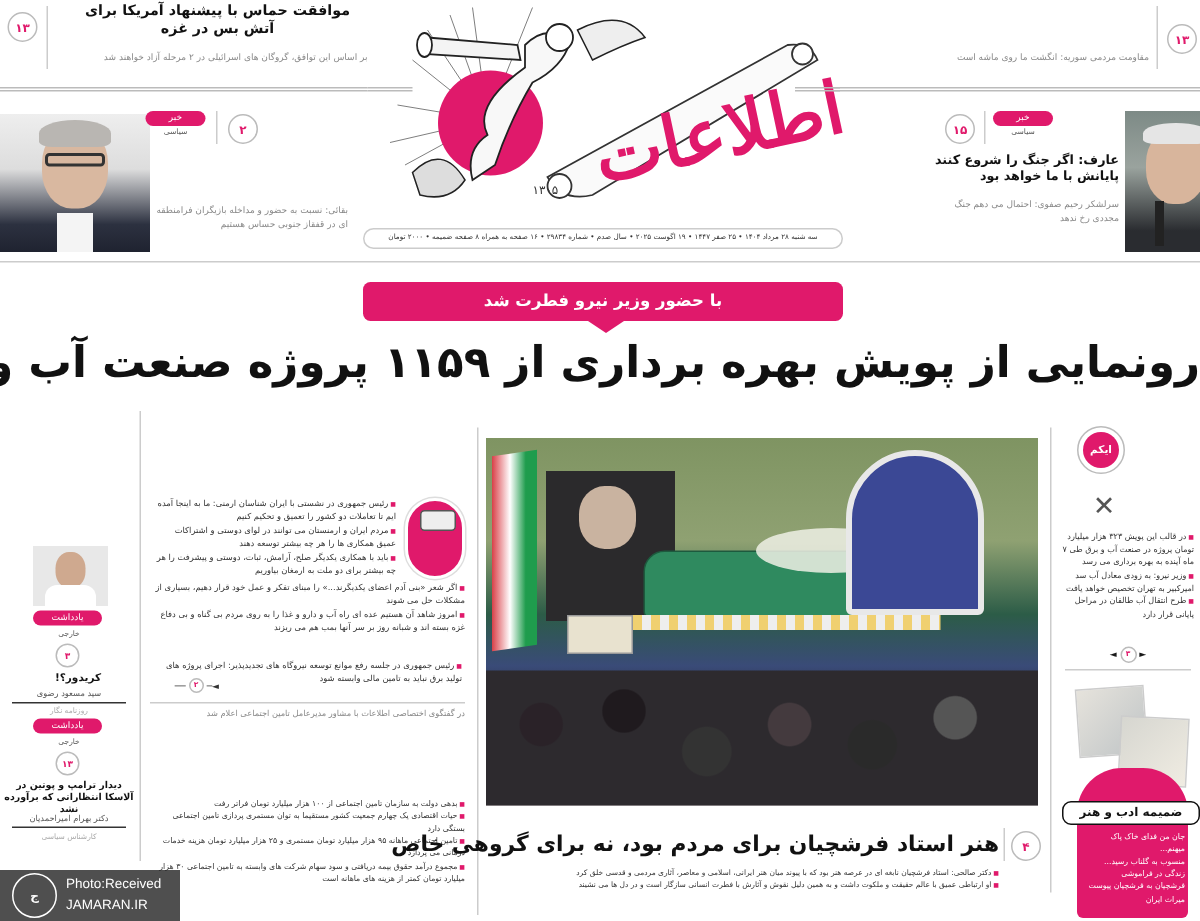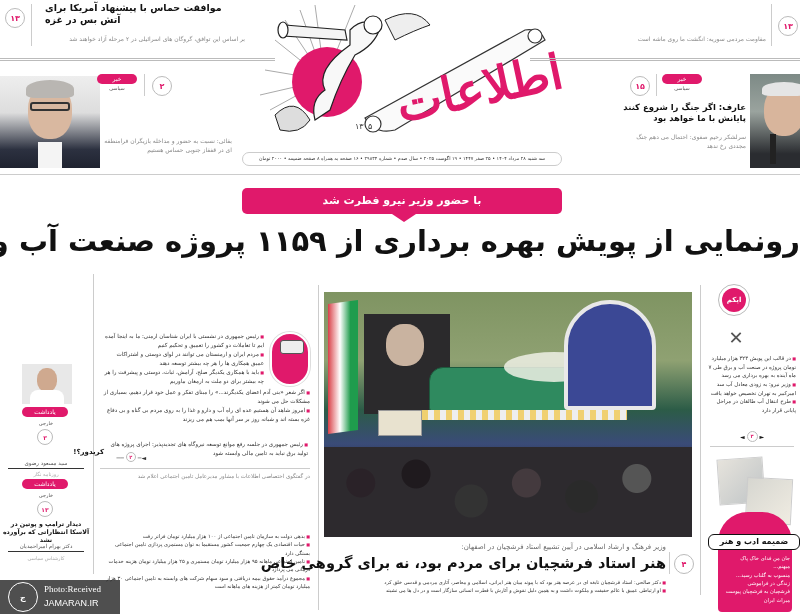--- a/index.html
+++ b/index.html
@@ -17,21 +17,21 @@
 .cat{font-size:5px;color:#555;text-align:center}
 .photo{background:#bbb;overflow:hidden;position:absolute}
 .bullet::before{content:"■ ";color:#e0196b;font-size:4px}
 </style>
 </head>
 <body>
 
 <div class="abs" style="left:5px;top:2px;width:240px;height:48px">
   <div class="abs num" style="left:0;top:6px">۱۳</div>
   <div class="abs vline" style="left:26px;top:2px;height:42px"></div>
-  <div class="abs ttl" style="right:0;top:0;width:200px;font-size:9.5px;text-align:left">موافقت حماس با پیشنهاد آمریکا برای آتش بس در غزه</div>
+  <div class="abs ttl" style="right:0;top:0;width:200px;font-size:9.5px;text-align:center">موافقت حماس با پیشنهاد آمریکا برای آتش بس در غزه</div>
   <div class="abs sub" style="right:0;top:32px;width:210px;font-size:6px">بر اساس این توافق، گروگان های اسرائیلی در ۲ مرحله آزاد خواهند شد</div>
 </div>
 <div class="abs dbl" style="left:0;top:58px;width:245px"></div>
 
 <div class="abs" style="left:560px;top:2px;width:238px;height:48px">
   <div class="abs num" style="right:0;top:14px">۱۳</div>
   <div class="abs vline" style="right:26px;top:2px;height:42px"></div>
   <div class="abs sub" style="right:32px;top:32px;width:200px;font-size:6px">مقاومت مردمی سوریه: انگشت ما روی ماشه است</div>
 </div>
 <div class="abs dbl" style="left:555px;top:58px;width:245px"></div>
@@ -108,21 +108,21 @@
 
   <div class="photo" style="left:22px;top:90px;width:50px;height:40px;background:#e8e8e8">
     <div class="abs" style="left:15px;top:4px;width:20px;height:24px;border-radius:45%;background:#cfa98f"></div>
     <div class="abs" style="left:8px;top:26px;width:34px;height:14px;background:#fff;border-radius:8px 8px 0 0"></div>
   </div>
 
   <div class="abs" style="left:0;top:133px;width:92px;height:90px">
     <div class="abs pill" style="left:22px;top:0;width:46px">یادداشت</div>
     <div class="abs cat" style="left:0;top:13px;width:92px">خارجی</div>
     <div class="abs num" style="left:37px;top:22px;width:16px;height:16px;font-size:6px">۳</div>
-    <div class="abs ttl" style="left:0;top:41px;width:104px;font-size:7px;">کریدور؟!</div>
+    <div class="abs ttl" style="left:0;top:41px;width:104px;font-size:7px;text-align:center">کریدور؟!</div>
     <div class="abs cat" style="left:0;top:53px;width:92px;font-size:5.5px">سید مسعود رضوی</div>
     <div class="abs hline" style="left:8px;top:61px;width:76px;border-color:#333"></div>
     <div class="abs cat" style="left:0;top:64px;width:92px;color:#aaa">روزنامه نگار</div>
   </div>
 
   <div class="abs" style="left:0;top:205px;width:92px;height:100px">
     <div class="abs pill" style="left:22px;top:0;width:46px">یادداشت</div>
     <div class="abs cat" style="left:0;top:13px;width:92px">خارجی</div>
     <div class="abs num" style="left:37px;top:22px;width:16px;height:16px;font-size:6px">۱۳</div>
     <div class="abs ttl" style="left:2px;top:41px;width:88px;font-size:6.3px;text-align:center">دیدار ترامپ و پوتین در آلاسکا انتظاراتی که برآورده نشد</div>
@@ -174,21 +174,20 @@
   </div>
   <div class="abs" style="left:54px;top:118px;width:44px;height:26px;background:#e8e2cf;border:1px solid #999"></div>
   <div class="abs" style="left:105px;top:75px;width:195px;height:45px;border-radius:14px 14px 4px 4px;background:#2f8a5f;border:1px solid #1d5a3e"></div>
   <div class="abs" style="left:180px;top:60px;width:100px;height:30px;border-radius:50%;background:#eef0e5;opacity:0.85"></div>
   <div class="abs" style="left:98px;top:118px;width:205px;height:10px;background:repeating-linear-gradient(90deg,#f0d070 0 6px,#eee 6px 12px)"></div>
   <div class="abs" style="left:240px;top:8px;width:92px;height:110px;border-radius:46px 46px 4px 4px;background:#3b4895;border:4px solid #e8e8e8"></div>
   <div class="abs" style="left:0;top:155px;width:368px;height:90px;background:radial-gradient(circle at 10% 40%,#2a2228 0 14px,transparent 15px),radial-gradient(circle at 25% 30%,#1f1a1e 0 14px,transparent 15px),radial-gradient(circle at 40% 60%,#333 0 16px,transparent 17px),radial-gradient(circle at 55% 40%,#443a3e 0 14px,transparent 15px),radial-gradient(circle at 70% 55%,#2a2a2a 0 16px,transparent 17px),radial-gradient(circle at 85% 35%,#555 0 14px,transparent 15px),#2d2a2e"></div>
 </div>
 
 <div class="abs" style="left:324px;top:540px;width:372px;height:74px">
-  <div class="abs sub" style="right:30px;top:2px;width:330px;font-size:7px;color:#666">وزیر فرهنگ و ارشاد اسلامی در آیین تشییع استاد فرشچیان در اصفهان:</div>
   <div class="abs ttl" style="right:30px;top:14px;width:350px;font-size:14.5px;white-space:nowrap">هنر استاد فرشچیان برای مردم بود، نه برای گروهی خاص</div>
   <div class="abs num" style="right:2px;top:14px">۴</div>
   <div class="abs vline" style="right:26px;top:12px;height:22px"></div>
   <div class="abs body" style="right:30px;top:38px;width:330px;font-size:5px">
     <div class="bullet">دکتر صالحی: استاد فرشچیان نابغه ای در عرصه هنر بود که با پیوند میان هنر ایرانی، اسلامی و معاصر، آثاری مردمی و قدسی خلق کرد</div>
     <div class="bullet">او ارتباطی عمیق با عالم حقیقت و ملکوت داشت و به همین دلیل نقوش و آثارش با فطرت انسانی سازگار است و در دل ها می نشیند</div>
   </div>
 </div>
 
 <div class="abs vline" style="left:700px;top:285px;height:310px"></div>
@@ -219,15 +218,15 @@
       <div>منسوب به گلناب رسید...</div>
       <div>زندگی در فراموشی</div>
       <div>فرشچیان به فرشچیان پیوست</div>
       <div>میراث ایران</div>
     </div>
   </div>
 </div>
 
 <div class="abs" style="left:0;top:580px;width:120px;height:34px;background:rgba(40,40,40,0.82);direction:ltr">
   <div class="abs" style="left:8px;top:2px;width:30px;height:30px;border-radius:50%;border:1.5px solid #fff;color:#fff;font-size:8px;font-weight:bold;display:flex;align-items:center;justify-content:center">ج</div>
-  <div class="abs" style="left:44px;top:4px;color:#fff;font-size:9px;font-family:Liberation Serif, serif">Photo:Received</div>
+  <div class="abs" style="left:44px;top:4px;color:#fff;font-size:9px;font-family:Liberation Sans, sans-serif">Photo:Received</div>
   <div class="abs" style="left:44px;top:18px;color:#fff;font-size:9px;font-family:'Liberation Sans',sans-serif">JAMARAN.IR</div>
 </div>
 
 </body></html>

